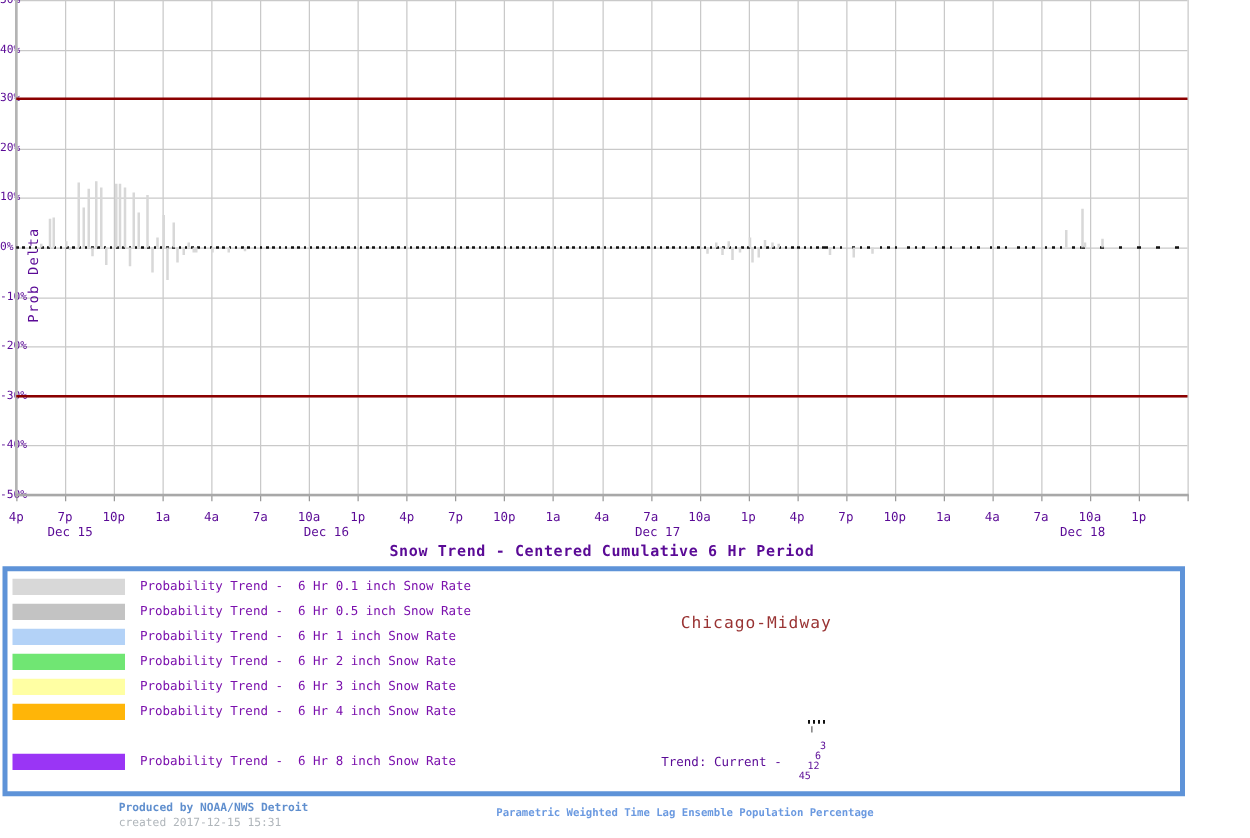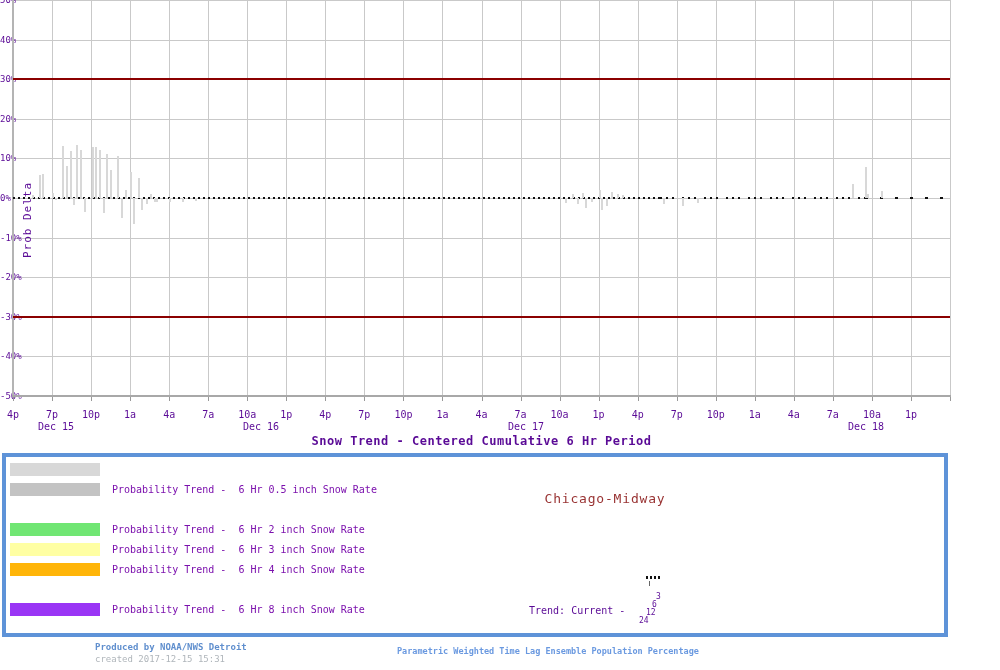--- a/index.html
+++ b/index.html
@@ -214,24 +214,29 @@
       <div class="datelabel" style="left: 508px; top: 421px;">Dec 17</div>
       <div class="datelabel" style="left: 848px; top: 421px;">Dec 18</div>
     </div>
 
   <div id="y-axis-title">Prob Delta</div>
   <div id="chart-title">Snow Trend - Centered Cumulative 6 Hr Period</div>
 
   <div id="legend-box">
       <div class="legend-row" style="top: 3px;">
         <div class="legend-swatch" style="background: rgb(216, 216, 216);"></div>
+        <span class="legend-label">Probability Trend -  6 Hr 0.1 inch Snow Rate</span>
       </div>
       <div class="legend-row" style="top: 23px;">
         <div class="legend-swatch" style="background: rgb(195, 195, 195);"></div>
         <span class="legend-label">Probability Trend -  6 Hr 0.5 inch Snow Rate</span>
+      </div>
+      <div class="legend-row" style="top: 43px;">
+        <div class="legend-swatch" style="background: rgb(179, 210, 247);"></div>
+        <span class="legend-label">Probability Trend -  6 Hr 1 inch Snow Rate</span>
       </div>
       <div class="legend-row" style="top: 63px;">
         <div class="legend-swatch" style="background: rgb(112, 230, 115);"></div>
         <span class="legend-label">Probability Trend -  6 Hr 2 inch Snow Rate</span>
       </div>
       <div class="legend-row" style="top: 83px;">
         <div class="legend-swatch" style="background: rgb(255, 255, 163);"></div>
         <span class="legend-label">Probability Trend -  6 Hr 3 inch Snow Rate</span>
       </div>
       <div class="legend-row" style="top: 103px;">
@@ -246,19 +251,19 @@
 
   <div id="station-name">Chicago-Midway</div>
 
   <div id="trend-current-label">Trend: Current -</div>
   <div id="trend-dots"></div>
   <div id="trend-dots-tick"></div>
   <div id="trend-hours">
       <span class="trend-hour" style="left: 656px; top: 593px;">3</span>
       <span class="trend-hour" style="left: 652px; top: 601px;">6</span>
       <span class="trend-hour" style="left: 646px; top: 609px;">12</span>
-      <span class="trend-hour" style="left: 639px; top: 617px;">24</span>
+      <span class="trend-hour" style="left: 639px; top: 617px;">45</span>
     </div>
 
   <div id="footer-credit">Produced by NOAA/NWS Detroit</div>
   <div id="footer-created">created 2017-12-15 15:31</div>
   <div id="footer-description">Parametric Weighted Time Lag Ensemble Population Percentage</div>
 </div>
 
 </body></html>

